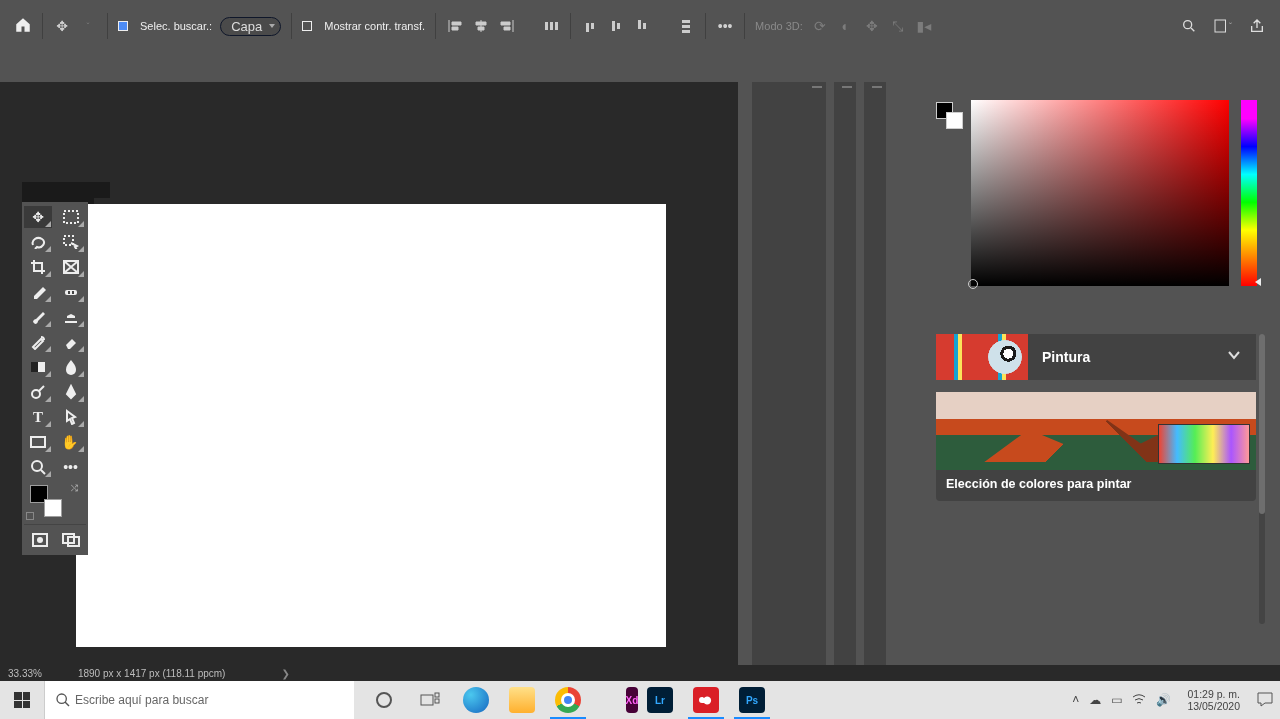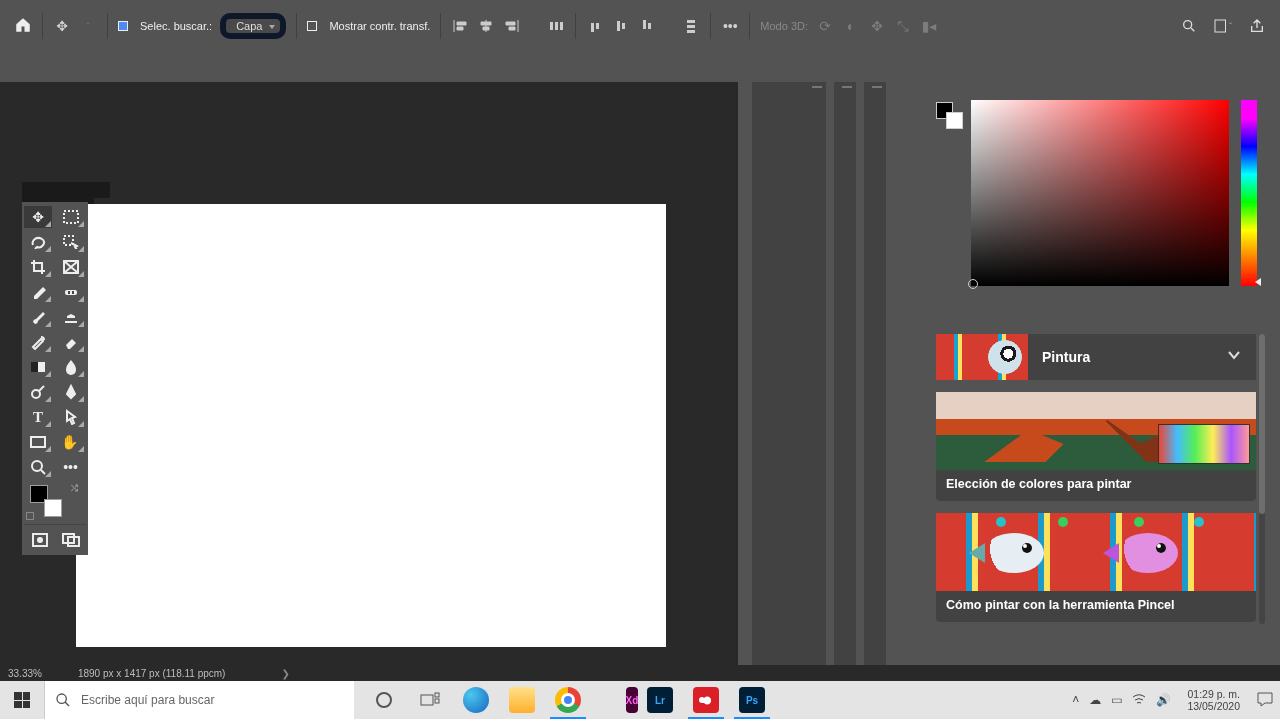--- a/index.html
+++ b/index.html
@@ -3,21 +3,21 @@
 <meta charset="utf-8">
 <style>
   * { margin:0; padding:0; box-sizing:border-box; font-family: "Segoe UI", Tahoma, sans-serif; }
   html,body { width:1280px; height:719px; overflow:hidden; background:#1e1e1e; }
   
   .option-bar { position:absolute; top:0; left:0; right:0; height:52px; background:#535353; display:flex; align-items:center; padding:0 14px; color:#eee; font-size:11px; gap:8px; }
   .ob-sep { width:1px; height:26px; background:#404040; margin:0 2px; }
   .ob-home svg { fill:#eee; }
   .ob-check { width:10px; height:10px; border:1px solid #eee; background:#4c8bf5; display:inline-block; vertical-align:middle; margin-right:4px;}
   .ob-check.empty { background:transparent;}
-  .ob-select { border:6px solid #0f172a; background:#4a4a4a; border-radius:10px; padding:1px 18px 1px 10px; font-size:11px; color:#ddd; position:relative; }
+  .ob-select { border:1px solid #0f172a; background:#4a4a4a; border-radius:10px; padding:1px 18px 1px 10px; font-size:13px; color:#ddd; position:relative; }
   .ob-select::after{content:"";position:absolute;right:5px;top:6px;border-left:3px solid transparent;border-right:3px solid transparent;border-top:4px solid #aaa;}
   .ob-icn { width:18px; height:18px; display:flex; align-items:center; justify-content:center; color:#d0d0d0; }
   .ob-icn.dim { color:#7c7c7c; }
   .ob-right { margin-left:auto; display:flex; gap:16px; align-items:center;}
   .glyph { font-size:14px; }
   
   .workspace { position:absolute; top:52px; left:0; right:0; bottom:54px; background:#535353; }
   .doc-area { position:absolute; top:30px; left:0; width:738px; bottom:0; background:#292929; }
   .canvas-tab { position:absolute; top:100px; left:22px; width:72px; height:22px; background:#1a1a1a; }
   .canvas-tab::after{content:"";position:absolute;right:-16px;top:0;width:16px;height:16px;background:#1a1a1a;}
@@ -89,21 +89,21 @@
   .right-scroll::after{content:"";position:absolute;left:0;top:0;width:6px;height:180px;background:#6e6e6e;border-radius:3px;}
 
   
   .status { position:absolute; left:0; right:0; bottom:38px; height:16px; background:#292929; color:#bdbdbd; font-size:10px; display:flex; align-items:center; padding:0 8px; gap:36px;}
   .status .chev{ margin-left:20px; color:#888;}
   
   .taskbar{ position:absolute;left:0;right:0;bottom:0;height:38px;background:#e4e4e4;display:flex;align-items:center; font-size:12px;}
   .tb-start{ width:44px;height:38px;display:flex;align-items:center;justify-content:center;}
   .win-logo{ width:16px;height:16px; display:grid;grid-template-columns:1fr 1fr;grid-template-rows:1fr 1fr;gap:1px;}
   .win-logo span{ background:#333;}
-  .tb-search{ flex:0 0 310px;height:38px;border:none;background:#fff;display:flex;align-items:center;padding:0 10px;color:#666;gap:10px; border-left:1px solid #ccc;}
+  .tb-search{ flex:0 0 310px;height:38px;border:none;background:#fff;display:flex;align-items:center;padding:0 10px;color:#666;gap:4px; border-left:1px solid #ccc;}
   .tb-search svg{stroke:#555;fill:none;stroke-width:2;}
   .tb-icons{ display:flex; gap:2px; margin-left:8px;}
   .tb-icn{ width:44px;height:38px;display:flex;align-items:center;justify-content:center;position:relative;}
   .tb-icn.active::after{content:"";position:absolute;left:4px;right:4px;bottom:0;height:2px;background:#1a8cff;}
   .app-sq{ width:26px;height:26px;border-radius:4px;display:flex;align-items:center;justify-content:center;color:#fff;font-size:10px;font-weight:600;}
   .tb-tray{ margin-left:auto; display:flex; align-items:center; gap:10px; padding-right:6px; color:#444;}
   .clock{ text-align:right; font-size:10.5px; line-height:12px; padding:0 6px;}
 </style>
 </head>
 <body>
@@ -397,31 +397,20 @@
       <div class="lp-thumb"></div>
       <div class="lp-title">Pintura</div>
       <div class="lp-chev"><svg width="16" height="16">
             <path d="M3 5l5 6 5-6" stroke="#ddd" fill="none" stroke-width="2"></path>
           </svg></div>
     </div>
     <div class="lp-card">
       <div class="img img-mountain"></div>
       <div class="lbl">Elección de colores para pintar</div>
     </div>
-    <div class="lp-card">
-      <div class="img img-brush">
-        <span class="dot d1"></span>
-          <span class="dot d2"></span>
-          <span class="dot d3"></span>
-          <span class="dot d4"></span>
-        <div class="fish a"></div>
-          <div class="fish b"></div>
-      </div>
-      <div class="lbl">Cómo pintar con la herramienta Pincel</div>
-    </div>
   </div>
   <div class="right-scroll"></div>
 </div>
 
 <div class="status">
   <span>33.33%</span>
   <span>1890 px x 1417 px (118.11 ppcm)</span>
   <span class="chev">❯</span>
 </div>
 

